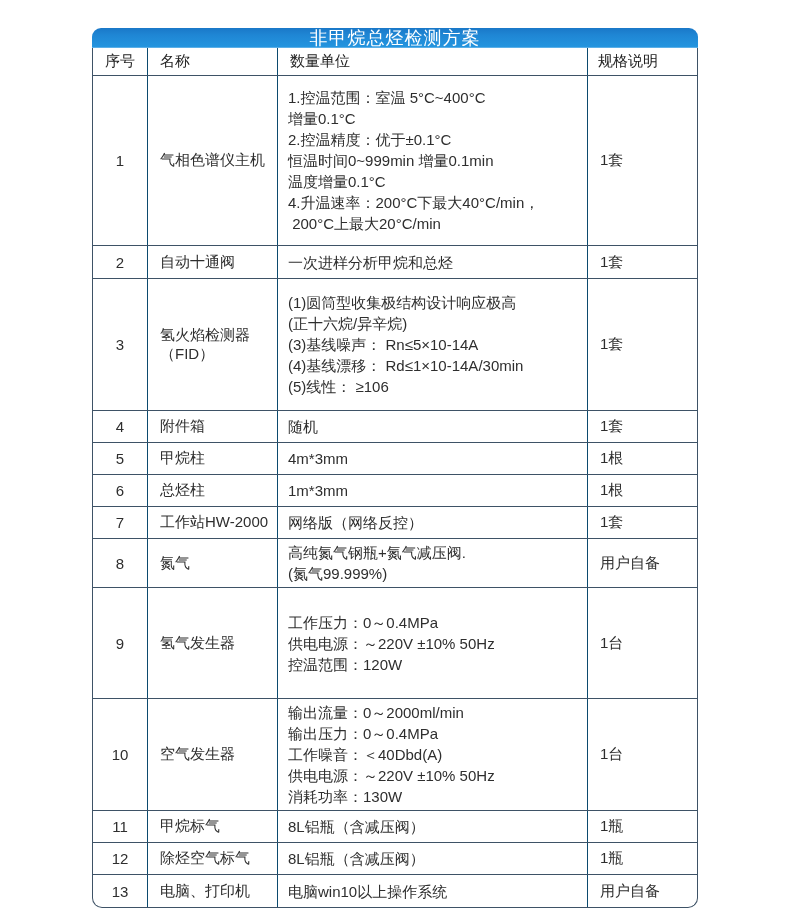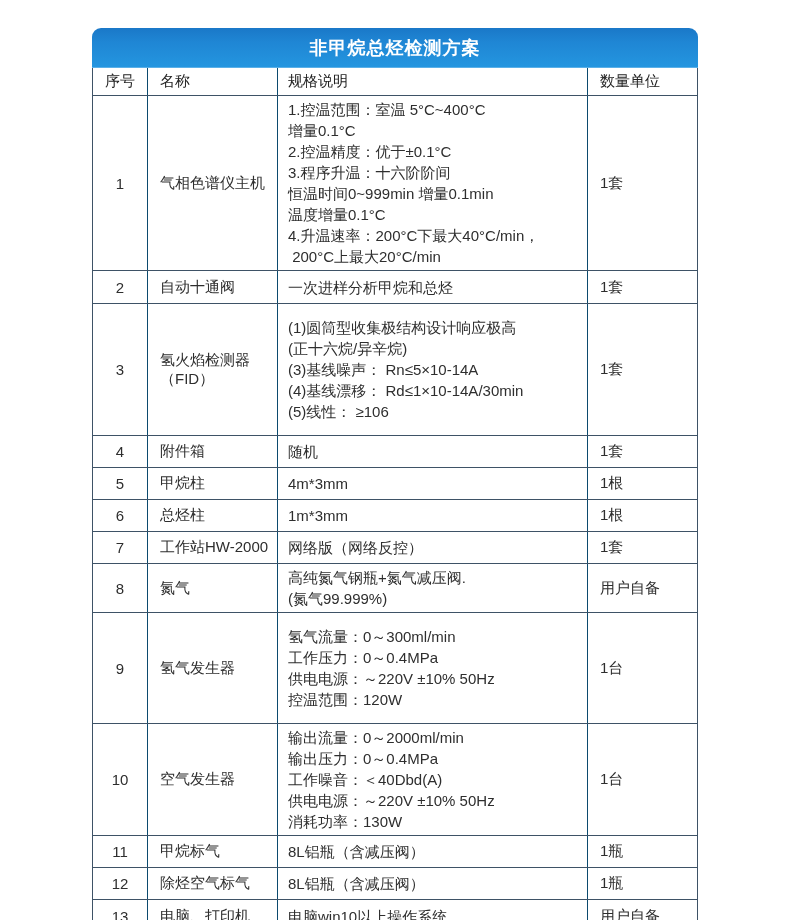--- a/index.html
+++ b/index.html
@@ -6,25 +6,25 @@
   html, body {
     width: 790px; height: 920px;
     background: #ffffff;
     font-family: "Liberation Sans", "DejaVu Sans", sans-serif;
     color: #2e2e2e;
   }
   .sheet { position: relative; width: 790px; height: 920px; overflow: hidden; }
   .doc { position: absolute; left: 92px; top: 28px; width: 606px; }
 
   .title-bar {
-    height: 40px;
+    height: 20px;
     background: linear-gradient(to bottom, #1a78c8 0%, #1f86d4 35%, #2496e0 100%);
     border-radius: 9px 9px 0 0;
     display: flex; align-items: center; justify-content: center;
-    color: #ffffff; font-size: 18px; font-weight: bold; letter-spacing: 1px;
+    color: #ffffff; font-size: 18px; font-weight: normal; letter-spacing: 1px;
     box-shadow: inset 0 -1px 0 rgba(255,255,255,0.25);
   }
 
   .tbl {
     border: 1px solid #3e5266;
     border-top: none;
     border-radius: 0 0 10px 10px;
     overflow: hidden;
     background: #ffffff;
   }
@@ -74,34 +74,33 @@
   <div class="doc">
 
     <div class="title-bar">
       <span>非甲烷总烃检测方案</span>
     </div>
 
     <div class="tbl">
       <div class="row hrow">
         <div class="cell c-no">序号</div>
         <div class="cell c-name">名称</div>
+        <div class="cell c-qty">数量单位</div>
         <div class="cell c-spec">规格说明</div>
-        <div class="cell c-qty">数量单位</div>
       </div>
 
       <div id="rows">
   <div class="row">
     <div class="cell c-no">1</div>
     <div class="cell c-name">气相色谱仪主机</div>
     <div class="cell c-spec">
       <div class="spec-lines">
                 <div class="spec-line">1.控温范围：室温 5°C~400°C</div>
                 <div class="spec-line">增量0.1°C</div>
                 <div class="spec-line">2.控温精度：优于±0.1°C</div>
-                <div class="spec-line">3.程序升温：十六阶阶间</div>
                 <div class="spec-line">恒温时间0~999min 增量0.1min</div>
                 <div class="spec-line">温度增量0.1°C</div>
                 <div class="spec-line">4.升温速率：200°C下最大40°C/min，</div>
                 <div class="spec-line"> 200°C上最大20°C/min</div>
               </div>
     </div>
     <div class="cell c-qty">1套</div>
   </div>
 
   <div class="row">
@@ -184,21 +183,20 @@
               </div>
     </div>
     <div class="cell c-qty">用户自备</div>
   </div>
 
   <div class="row">
     <div class="cell c-no">9</div>
     <div class="cell c-name">氢气发生器</div>
     <div class="cell c-spec">
       <div class="spec-lines">
-                <div class="spec-line">氢气流量：0～300ml/min</div>
                 <div class="spec-line">工作压力：0～0.4MPa</div>
                 <div class="spec-line">供电电源：～220V ±10% 50Hz</div>
                 <div class="spec-line">控温范围：120W</div>
               </div>
     </div>
     <div class="cell c-qty">1台</div>
   </div>
 
   <div class="row">
     <div class="cell c-no">10</div>

